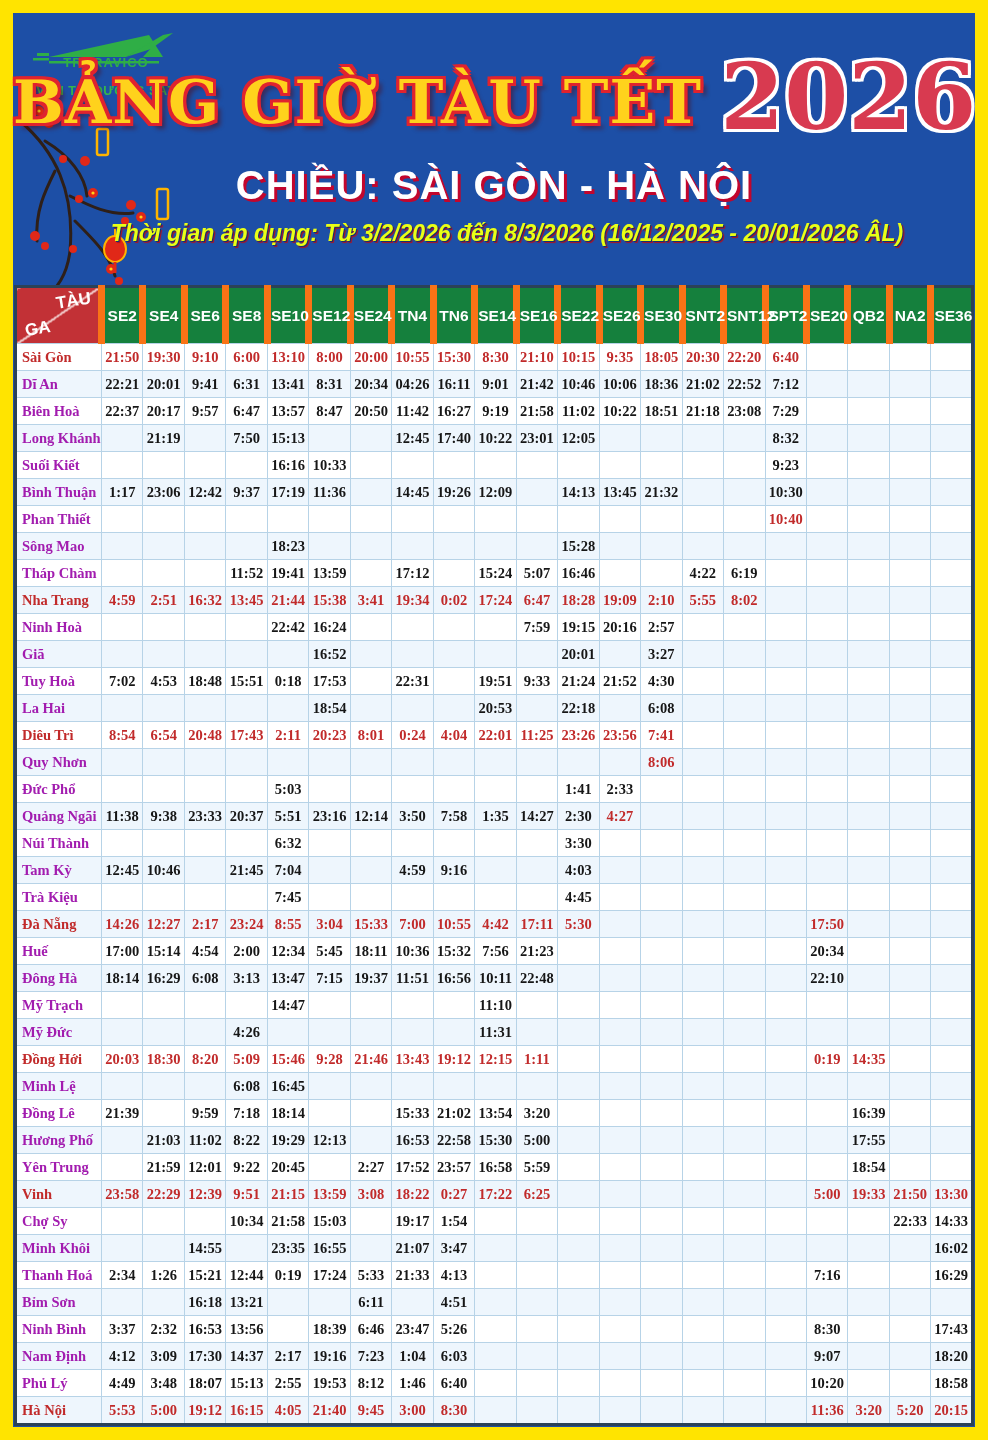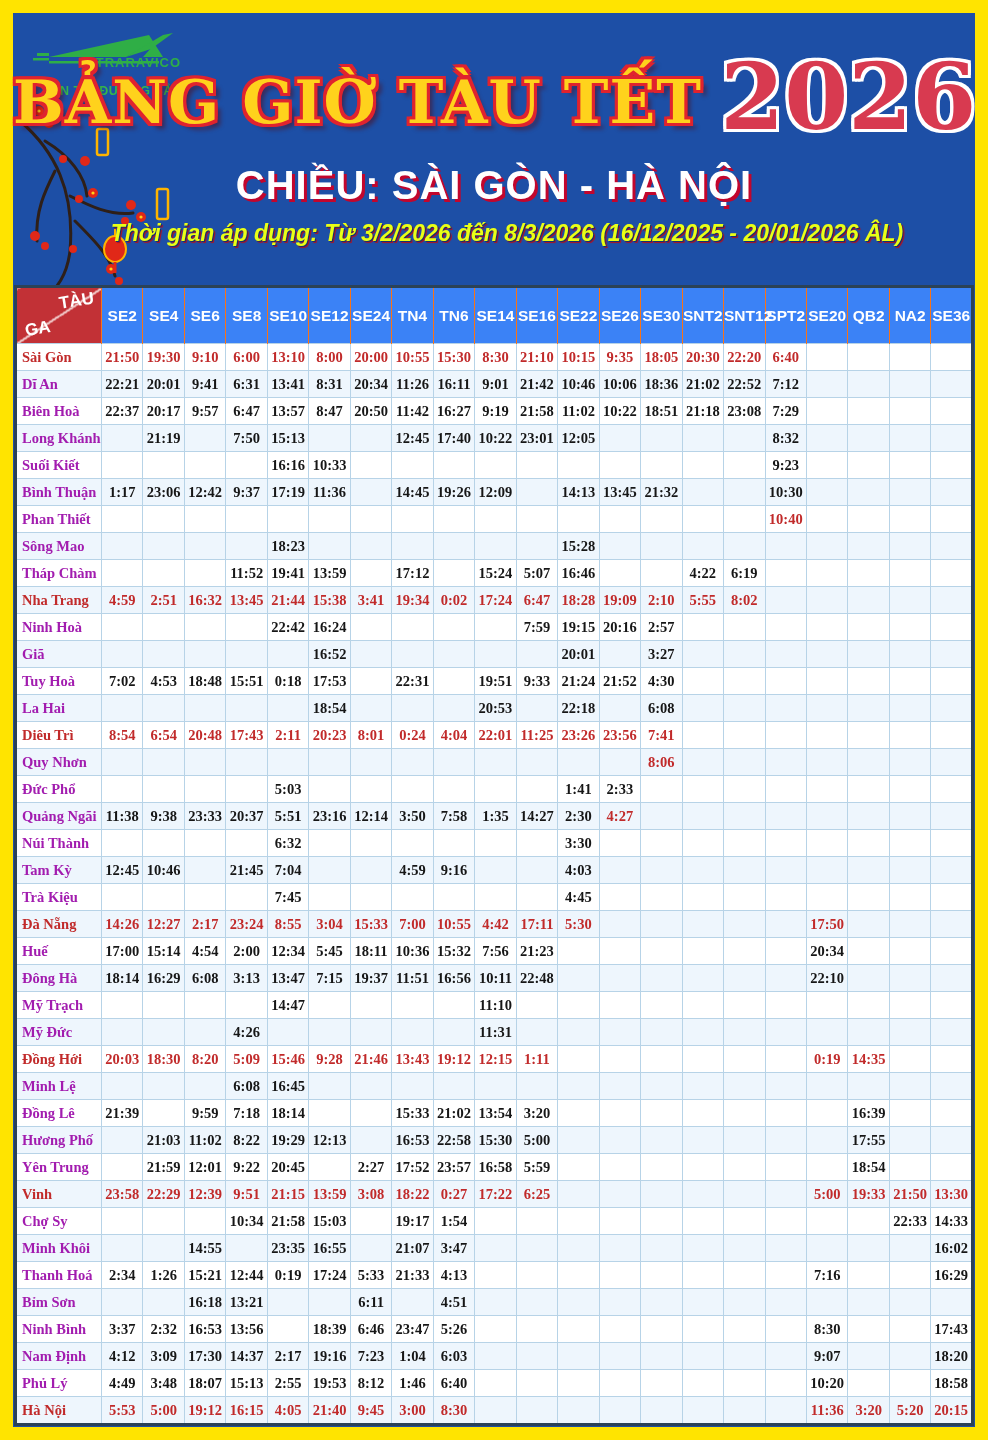--- a/index.html
+++ b/index.html
@@ -1,39 +1,39 @@
 <!DOCTYPE html>
 <html><head>
 <meta charset="utf-8">
 <style>
   html,body{margin:0;padding:0;}
   body{width:988px;height:1440px;overflow:hidden;font-family:"Liberation Sans",sans-serif;}
   .frame{position:absolute;inset:0;background:#ffe400;}
   .inner{position:absolute;left:13px;top:13px;right:13px;bottom:13px;background:#1d4fa6;}
   
-  .logo{position:absolute;left:18px;top:14px;width:150px;text-align:right;}
+  .logo{position:absolute;left:18px;top:14px;width:150px;text-align:center;}
   .logo-company{color:#2fae46;font-weight:bold;font-size:13px;letter-spacing:1px;margin-top:-34px;}
   .logo-tagline{color:#35b54d;font-weight:bold;font-size:12.5px;letter-spacing:.5px;margin-top:14px;white-space:nowrap;}
   
   .blossom{position:absolute;left:2px;top:88px;}
   
   .title-row{position:absolute;left:0;right:0;top:30px;text-align:center;white-space:nowrap;}
   .main-title{display:inline-block;vertical-align:baseline;font-family:"DejaVu Serif","Liberation Serif",serif;font-weight:bold;font-size:60px;letter-spacing:1px;color:#ffd21c;
     text-shadow:-3px -3px 0 #e0232e,3px -3px 0 #e0232e,-3px 3px 0 #e0232e,3px 3px 0 #e0232e,-3px 0 0 #e0232e,3px 0 0 #e0232e,0 -3px 0 #e0232e,0 3px 0 #e0232e,6px 6px 4px rgba(90,0,0,.45);}
   .year{display:inline-block;vertical-align:-6px;margin-left:14px;font-family:"DejaVu Serif","Liberation Serif",serif;font-weight:bold;font-size:92px;color:#d83a50;
     text-shadow:-3px -3px 0 #fff,3px -3px 0 #fff,-3px 3px 0 #fff,3px 3px 0 #fff,-3px 0 0 #fff,3px 0 0 #fff,0 -3px 0 #fff,0 3px 0 #fff;}
   .direction{position:absolute;left:0;right:0;top:150px;text-align:center;font-weight:bold;font-size:40px;letter-spacing:1px;color:#ffffff;
     text-shadow:3px 3px 0 #c2062d;}
   .period{position:absolute;left:0;right:0;top:207px;text-align:center;font-weight:bold;font-style:italic;font-size:23px;color:#eaff15;
     text-shadow:1px 1px 0 #14306e,2px 2px 1px #b01020;padding-left:26px;}
   
   table{position:absolute;left:0px;top:272px;width:960px;margin-left:1px;border-collapse:collapse;table-layout:fixed;
     border:3px solid #2b4257;background:#fff;}
   col.station-col{width:86px;}
-  thead th{background:#3b82f6;color:#fff;font-weight:bold;font-size:15.5px;height:55px;border-left:1px solid #f97316;vertical-align:middle;padding:0;font-family:"Liberation Sans",sans-serif;}
+  thead th{background:#15803d;color:#fff;font-weight:bold;font-size:15.5px;height:55px;border-left:7px solid #f97316;vertical-align:middle;padding:0;font-family:"Liberation Sans",sans-serif;}
   thead th:first-child{border-left:none;}
   th.corner{position:relative;background:
      linear-gradient(to bottom right,rgba(0,0,0,0) 48.8%,#efc3c3 48.8%,#efc3c3 51.2%,rgba(0,0,0,0) 51.2%),#c23136;}
   th.corner .tau{position:absolute;top:3px;right:7px;font-size:17px;transform:rotate(-9deg);}
   th.corner .ga{position:absolute;bottom:4px;left:8px;font-size:17px;transform:rotate(-9deg);}
   tbody th,tbody td{border:1px solid #b7d3e7;height:26px;padding:0;font-family:"Liberation Serif","DejaVu Serif",serif;}
   tbody th{color:#a21caf;font-size:14.5px;font-weight:bold;text-align:left;padding-left:5px;white-space:nowrap;}
   tbody td{color:#161616;font-size:14.5px;font-weight:bold;text-align:center;white-space:nowrap;}
   tbody tr:nth-child(even){background:#eef6fd;}
   tr.hl th,tr.hl td{color:#c12a2a;}
@@ -188,21 +188,21 @@
           </tr>
           <tr>
             <th>Dĩ An</th>
             <td>22:21</td>
             <td>20:01</td>
             <td>9:41</td>
             <td>6:31</td>
             <td>13:41</td>
             <td>8:31</td>
             <td>20:34</td>
-            <td>11:26</td>
+            <td>04:26</td>
             <td>16:11</td>
             <td>9:01</td>
             <td>21:42</td>
             <td>10:46</td>
             <td>10:06</td>
             <td>18:36</td>
             <td>21:02</td>
             <td>22:52</td>
             <td>7:12</td>
             <td></td>

